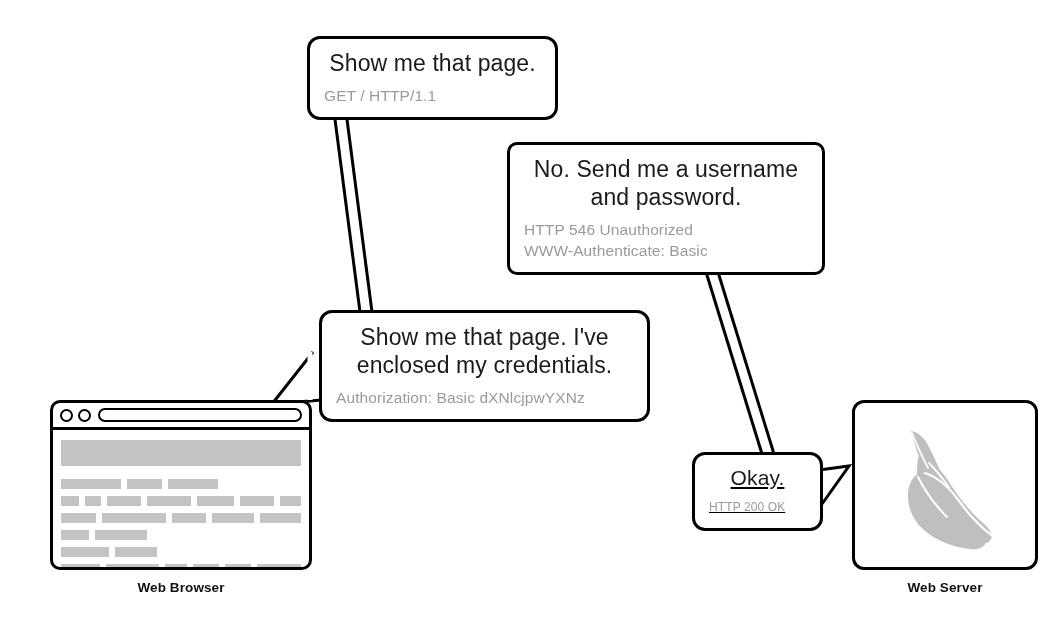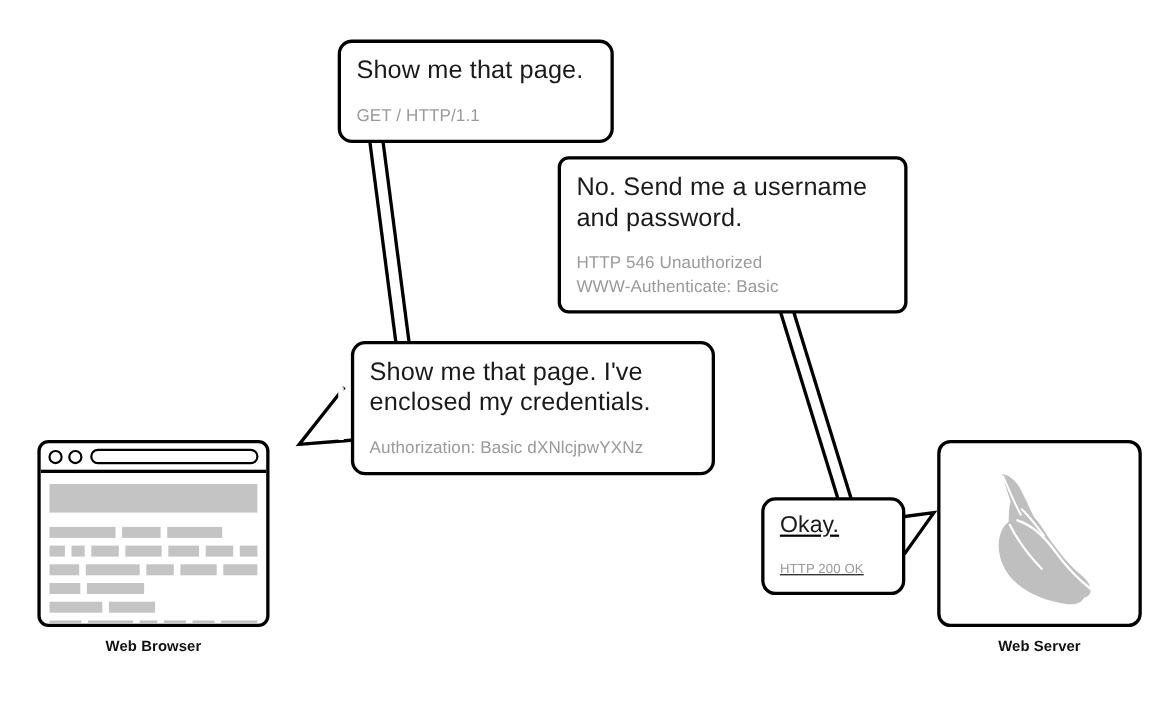--- a/index.html
+++ b/index.html
@@ -34,43 +34,44 @@
     border-radius: 13px;
     background: #ffffff;
     padding: 10px 14px 11px 14px;
   }
   .bubble .headline {
     color: #1a1a1a;
     font-size: 23px;
     line-height: 28px;
     letter-spacing: 0.1px;
     white-space: pre-line;
+    text-align: center;
   }
   .bubble .detail {
     color: #9a9a9a;
     font-size: 15.5px;
     line-height: 21px;
     letter-spacing: 0.1px;
-    margin-top: 18px;
+    margin-top: 8px;
     white-space: pre-line;
   }
 
   #bubble-get      { left: 307px; top: 36px;  width: 251px; }
   #bubble-401      { left: 507px; top: 142px; width: 318px; border-radius: 10px; }
   #bubble-creds    { left: 319px; top: 310px; width: 331px; }
   #bubble-ok       { left: 692px; top: 452px; width: 131px; text-decoration: underline; }
   #bubble-ok .headline { font-size: 21px; line-height: 25px; }
   #bubble-ok .detail   { font-size: 12px; line-height: 19px; }
 
   
   #browser-node {
     position: absolute;
-    left: 34px;
+    left: 50px;
     top: 400px;
-    width: 211px;
+    width: 262px;
   }
   .browser-window {
     box-sizing: border-box;
     border: 3px solid #000000;
     border-radius: 10px;
     background: #ffffff;
     height: 170px;
     overflow: hidden;
   }
   .browser-chrome {

